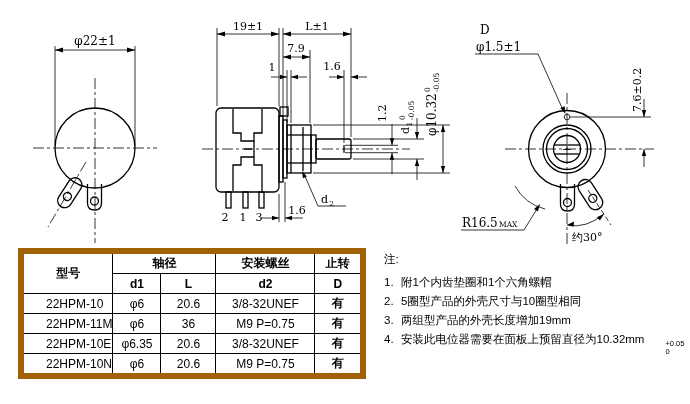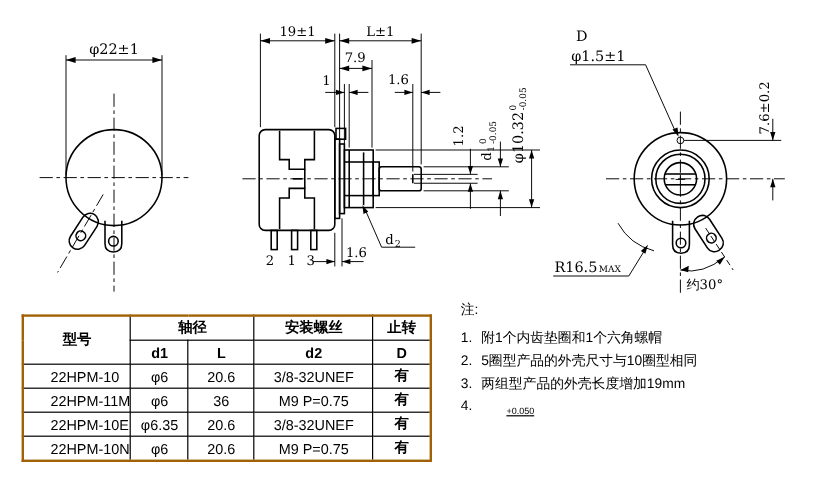--- a/index.html
+++ b/index.html
@@ -10,34 +10,34 @@
   svg .thin{fill:none;stroke:#000;stroke-width:0.8;}
   svg .cl{fill:none;stroke:#000;stroke-width:0.8;stroke-dasharray:11 3 3 3;}
   svg .dsh{fill:none;stroke:#000;stroke-width:0.8;stroke-dasharray:5 3;}
   svg .ah{fill:#000;stroke:none;}
   svg text{fill:#000;}
   .dim{font:11px "DejaVu Serif",serif;}
   .dimL{font:12px "DejaVu Serif",serif;}
   .sm{font:7.5px "DejaVu Serif",serif;}
   .smx{font:8px "DejaVu Serif",serif;}
 
-  table.spec{position:absolute;left:18px;top:262px;border-collapse:collapse;
-             border:2px solid #a16207;font-size:12px;color:#000;table-layout:fixed;}
+  table.spec{position:absolute;left:18px;top:248px;border-collapse:collapse;
+             border:6px solid #a16207;font-size:12px;color:#000;table-layout:fixed;}
   table.spec td{border:1px solid #000;text-align:center;padding:0;height:19px;
                 overflow:hidden;white-space:nowrap;}
   table.spec td.model{text-align:left;padding-left:22px;}
   table.spec td.hd{font-weight:bold;}
   .notes{position:absolute;left:384px;top:250px;width:302px;font-size:11.5px;
          color:#000;line-height:19px;}
   .notes .ttl{margin-bottom:4px;}
   .note-line{display:flex;align-items:flex-start;}
   .note-num{width:17px;flex:0 0 17px;}
   .note-text{flex:1;}
-  .tolstack{display:inline-flex;flex-direction:row;font-size:7.5px;line-height:8px;
-            vertical-align:-3px;margin-left:21px;text-decoration:underline;}
+  .tolstack{display:inline-flex;flex-direction:column;font-size:7.5px;line-height:8px;
+            vertical-align:-3px;margin-left:21px;}
 </style>
 </head>
 <body>
 
 <div class="stage">
 
 <svg width="690" height="404" viewBox="0 0 690 404">
 
   <g>
     <line class="cl" x1="95" y1="78" x2="95" y2="243"></line>
@@ -289,20 +289,20 @@
   <div class="note-line">
     <span class="note-num">2.</span>
     <span class="note-text">5圈型产品的外壳尺寸与10圈型相同</span>
   </div>
   <div class="note-line">
     <span class="note-num">3.</span>
     <span class="note-text">两组型产品的外壳长度增加19mm</span>
   </div>
   <div class="note-line">
     <span class="note-num">4.</span>
-    <span class="note-text"><span class="tolstack">
+    <span class="note-text"><span>安装此电位器需要在面板上预留直径为10.32mm</span><span class="tolstack">
             <span>+0.05</span>
             <span>0</span>
           </span></span>
   </div>
 </div>
 
 </div>
 
 </body></html>

